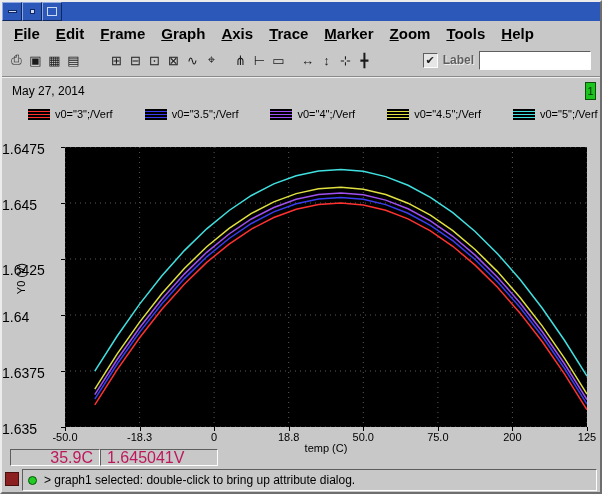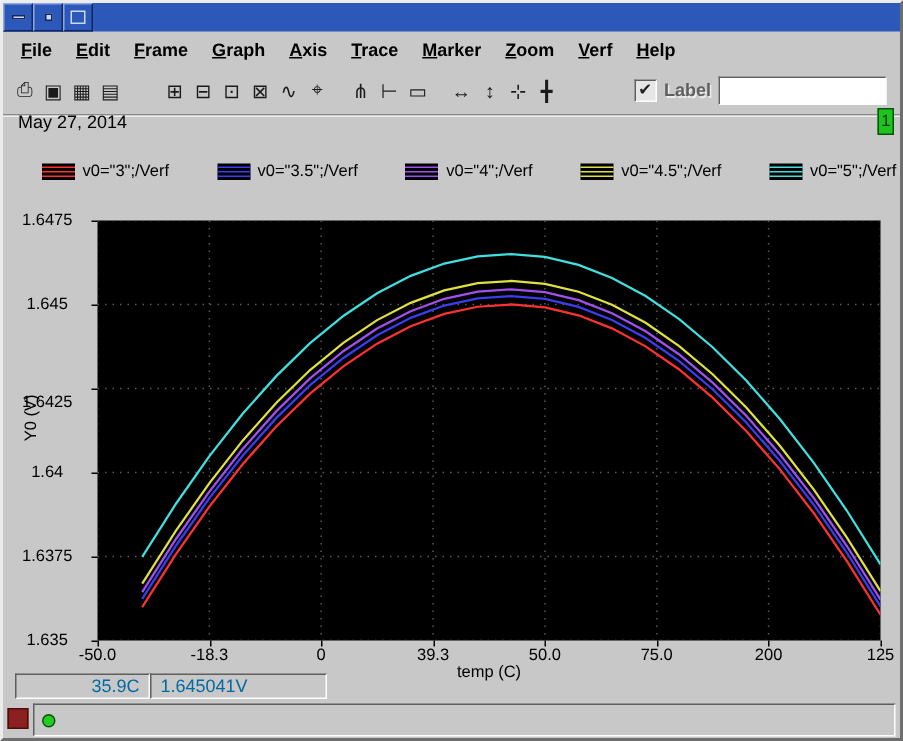--- a/index.html
+++ b/index.html
@@ -20,65 +20,65 @@
     display:flex; align-items:center; justify-content:center; cursor:default;
   }
   .tb-dash { width:9px; height:3px; background:#cdd9f2; border:1px solid #12265e; }
   .tb-sq-small { width:5px; height:5px; background:#cdd9f2; border:1px solid #12265e; }
   .tb-sq-big { width:10px; height:9px; background:#2b58b9; border:1px solid #cdd9f2; }
   .tb-title { flex:1; text-align:center; font-size:12px; font-weight:bold; line-height:18px;
     white-space:nowrap; overflow:hidden; }
   
   .menubar { position:absolute; top:19px; left:0; right:0; height:24px;
     display:flex; align-items:center; padding:0 4px; }
-  .menu-item { font-size:12px; font-weight:bold; color:#000; padding:4px 8px; cursor:default; }
+  .menu-item { font-size:15px; font-weight:bold; color:#000; padding:4px 8px; cursor:default; }
   .menu-item::first-letter { text-decoration:underline; }
   
   .toolbar { position:absolute; top:43px; left:0; right:0; height:30px;
     display:flex; align-items:center; padding:0 5px; }
   .tool-btn { width:19px; height:20px; display:flex; align-items:center; justify-content:center;
     font-size:13px; color:#1a1a1a; cursor:default; }
   .tool-gap { width:24px; }
   .tool-gap-s { width:10px; }
   .label-group { margin-left:auto; display:flex; align-items:center; gap:5px; margin-right:4px; }
   .checkbox { width:15px; height:15px; background:#e6e6e6; border:1px solid;
     border-color:#5e5e5e #fdfdfd #fdfdfd #5e5e5e; font-size:11px; line-height:13px;
     text-align:center; color:#222; cursor:default; }
   .label-text { font-size:12px; font-weight:bold; color:#5f5f5f; text-shadow:1px 1px 0 #eee; }
   .label-input { width:112px; height:19px; background:#fff; border:1px solid;
     border-color:#5e5e5e #fdfdfd #fdfdfd #5e5e5e; font-family:inherit; font-size:12px; padding:0 3px; }
   .panel-groove { position:absolute; left:0; right:0; top:74px; height:2px;
     border-top:1px solid #8a8a8a; border-bottom:1px solid #efefef; }
   
-  .header { position:absolute; top:70px; left:0; right:0; height:18px; font-size:12px; color:#000;text-decoration:underline; }
+  .header { position:absolute; top:80px; left:0; right:0; height:18px; font-size:12px; color:#000;text-decoration:underline; }
   .header-date { position:absolute; left:10px; top:2px; }
   .header-title { position:absolute; left:0; right:0; top:2px; text-align:center; }
   .header-badge { position:absolute; right:4px; top:0; width:11px; height:18px;
     background:#1ec41e; border:1px solid #0a520a; color:#03300a; font-size:11px;
     text-align:center; line-height:17px; cursor:default; }
   
   .legend { position:absolute; top:104px; left:26px; right:0; height:16px;
     display:flex; gap:32px; align-items:center; }
   .legend-item { display:flex; align-items:center; gap:5px; font-size:11px; color:#000; cursor:default; }
   .legend-swatch { width:22px; height:11px; background:#000; display:flex; flex-direction:column;
     justify-content:space-between; padding:2px 0; }
   .legend-swatch i { display:block; height:1px; width:100%; }
   
   .plot-area { position:absolute; left:63px; top:145px; width:522px; height:280px; background:#000; }
   .y-axis-title { position:absolute; left:13px; top:261px; font-size:11px; color:#000;
     writing-mode:vertical-rl; transform:rotate(180deg); }
   .x-axis-title { position:absolute; left:63px; top:440px; width:522px; text-align:center;
     font-size:11px; color:#000; }
   .tick-layer { position:absolute; inset:0; pointer-events:none; }
-  .y-tick-label { position:absolute; left:0; width:59px; text-align:center; font-size:11px; color:#000; }
+  .y-tick-label { position:absolute; left:0; width:59px; text-align:left; font-size:14px; color:#000; }
   .y-tickmark { position:absolute; left:59px; width:4px; height:1px; background:#000; }
   .x-tick-label { position:absolute; top:429px; width:36px; text-align:center; font-size:11px; color:#000; }
   .x-tickmark { position:absolute; top:425px; width:1px; height:4px; background:#000; }
   
-  .readout { position:absolute; top:447px; height:17px; font-size:12px; line-height:15px; color:#0369a1;
+  .readout { position:absolute; top:447px; height:17px; font-size:16px; line-height:15px; color:#be185d;
     border:1px solid; border-color:#5e5e5e #fdfdfd #fdfdfd #5e5e5e; background:#c8c8c8; }
   .readout-x { left:8px; width:90px; text-align:right; padding-right:6px; }
   .readout-y { left:98px; width:118px; text-align:left; padding-left:6px; }
   .status-sq { position:absolute; left:3px; top:470px; width:14px; height:14px; background:#8c1f1f;
     border:1px solid #4d0e0e; }
   .status-bar { position:absolute; left:20px; right:3px; top:467px; height:22px;
     border:1px solid; border-color:#5e5e5e #fdfdfd #fdfdfd #5e5e5e;
     display:flex; align-items:center; gap:7px; padding:0 5px; font-size:12px; color:#000; }
   .status-dot { width:9px; height:9px; border-radius:50%; background:#23cc23;
     border:1px solid #0a520a; flex:0 0 auto; }
@@ -102,21 +102,21 @@
 
   <div class="menubar">
     <span class="menu-item">File</span>
     <span class="menu-item">Edit</span>
     <span class="menu-item">Frame</span>
     <span class="menu-item">Graph</span>
     <span class="menu-item">Axis</span>
     <span class="menu-item">Trace</span>
     <span class="menu-item">Marker</span>
     <span class="menu-item">Zoom</span>
-    <span class="menu-item">Verf</span>
+    <span class="menu-item">Tools</span>
     <span class="menu-item">Help</span>
   </div>
 
   <div class="toolbar">
     <div class="tool-btn">⎙</div>
     <div class="tool-btn">▣</div>
     <div class="tool-btn">▦</div>
     <div class="tool-btn">▤</div>
     <div class="tool-gap"></div>
     <div class="tool-btn">⊞</div>
@@ -229,34 +229,35 @@
       <div class="y-tick-label" style="top: 419px;">1.635</div>
       <div class="y-tickmark" style="top: 425px;"></div>
     </div>
   <div class="tick-layer" id="x-ticks">
       <div class="x-tick-label" style="left: 45px;">-50.0</div>
       <div class="x-tickmark" style="left: 63px;"></div>
       <div class="x-tick-label" style="left: 119.571px;">-18.3</div>
       <div class="x-tickmark" style="left: 137.571px;"></div>
       <div class="x-tick-label" style="left: 194.143px;">0</div>
       <div class="x-tickmark" style="left: 212.143px;"></div>
-      <div class="x-tick-label" style="left: 268.714px;">39.3</div>
+      <div class="x-tick-label" style="left: 268.714px;">18.8</div>
       <div class="x-tickmark" style="left: 286.714px;"></div>
       <div class="x-tick-label" style="left: 343.286px;">50.0</div>
       <div class="x-tickmark" style="left: 361.286px;"></div>
       <div class="x-tick-label" style="left: 417.857px;">75.0</div>
       <div class="x-tickmark" style="left: 435.857px;"></div>
       <div class="x-tick-label" style="left: 492.429px;">200</div>
       <div class="x-tickmark" style="left: 510.429px;"></div>
       <div class="x-tick-label" style="left: 567px;">125</div>
       <div class="x-tickmark" style="left: 585px;"></div>
     </div>
   <div class="x-axis-title">temp (C)</div>
 
   <div class="readout readout-x">35.9C</div>
   <div class="readout readout-y">1.645041V</div>
 
   <div class="status-sq"></div>
   <div class="status-bar">
     <span class="status-dot"></span>
+    <span>&gt; graph1 selected: double-click to bring up attribute dialog.</span>
   </div>
 
 </div>
 
 </body></html>

